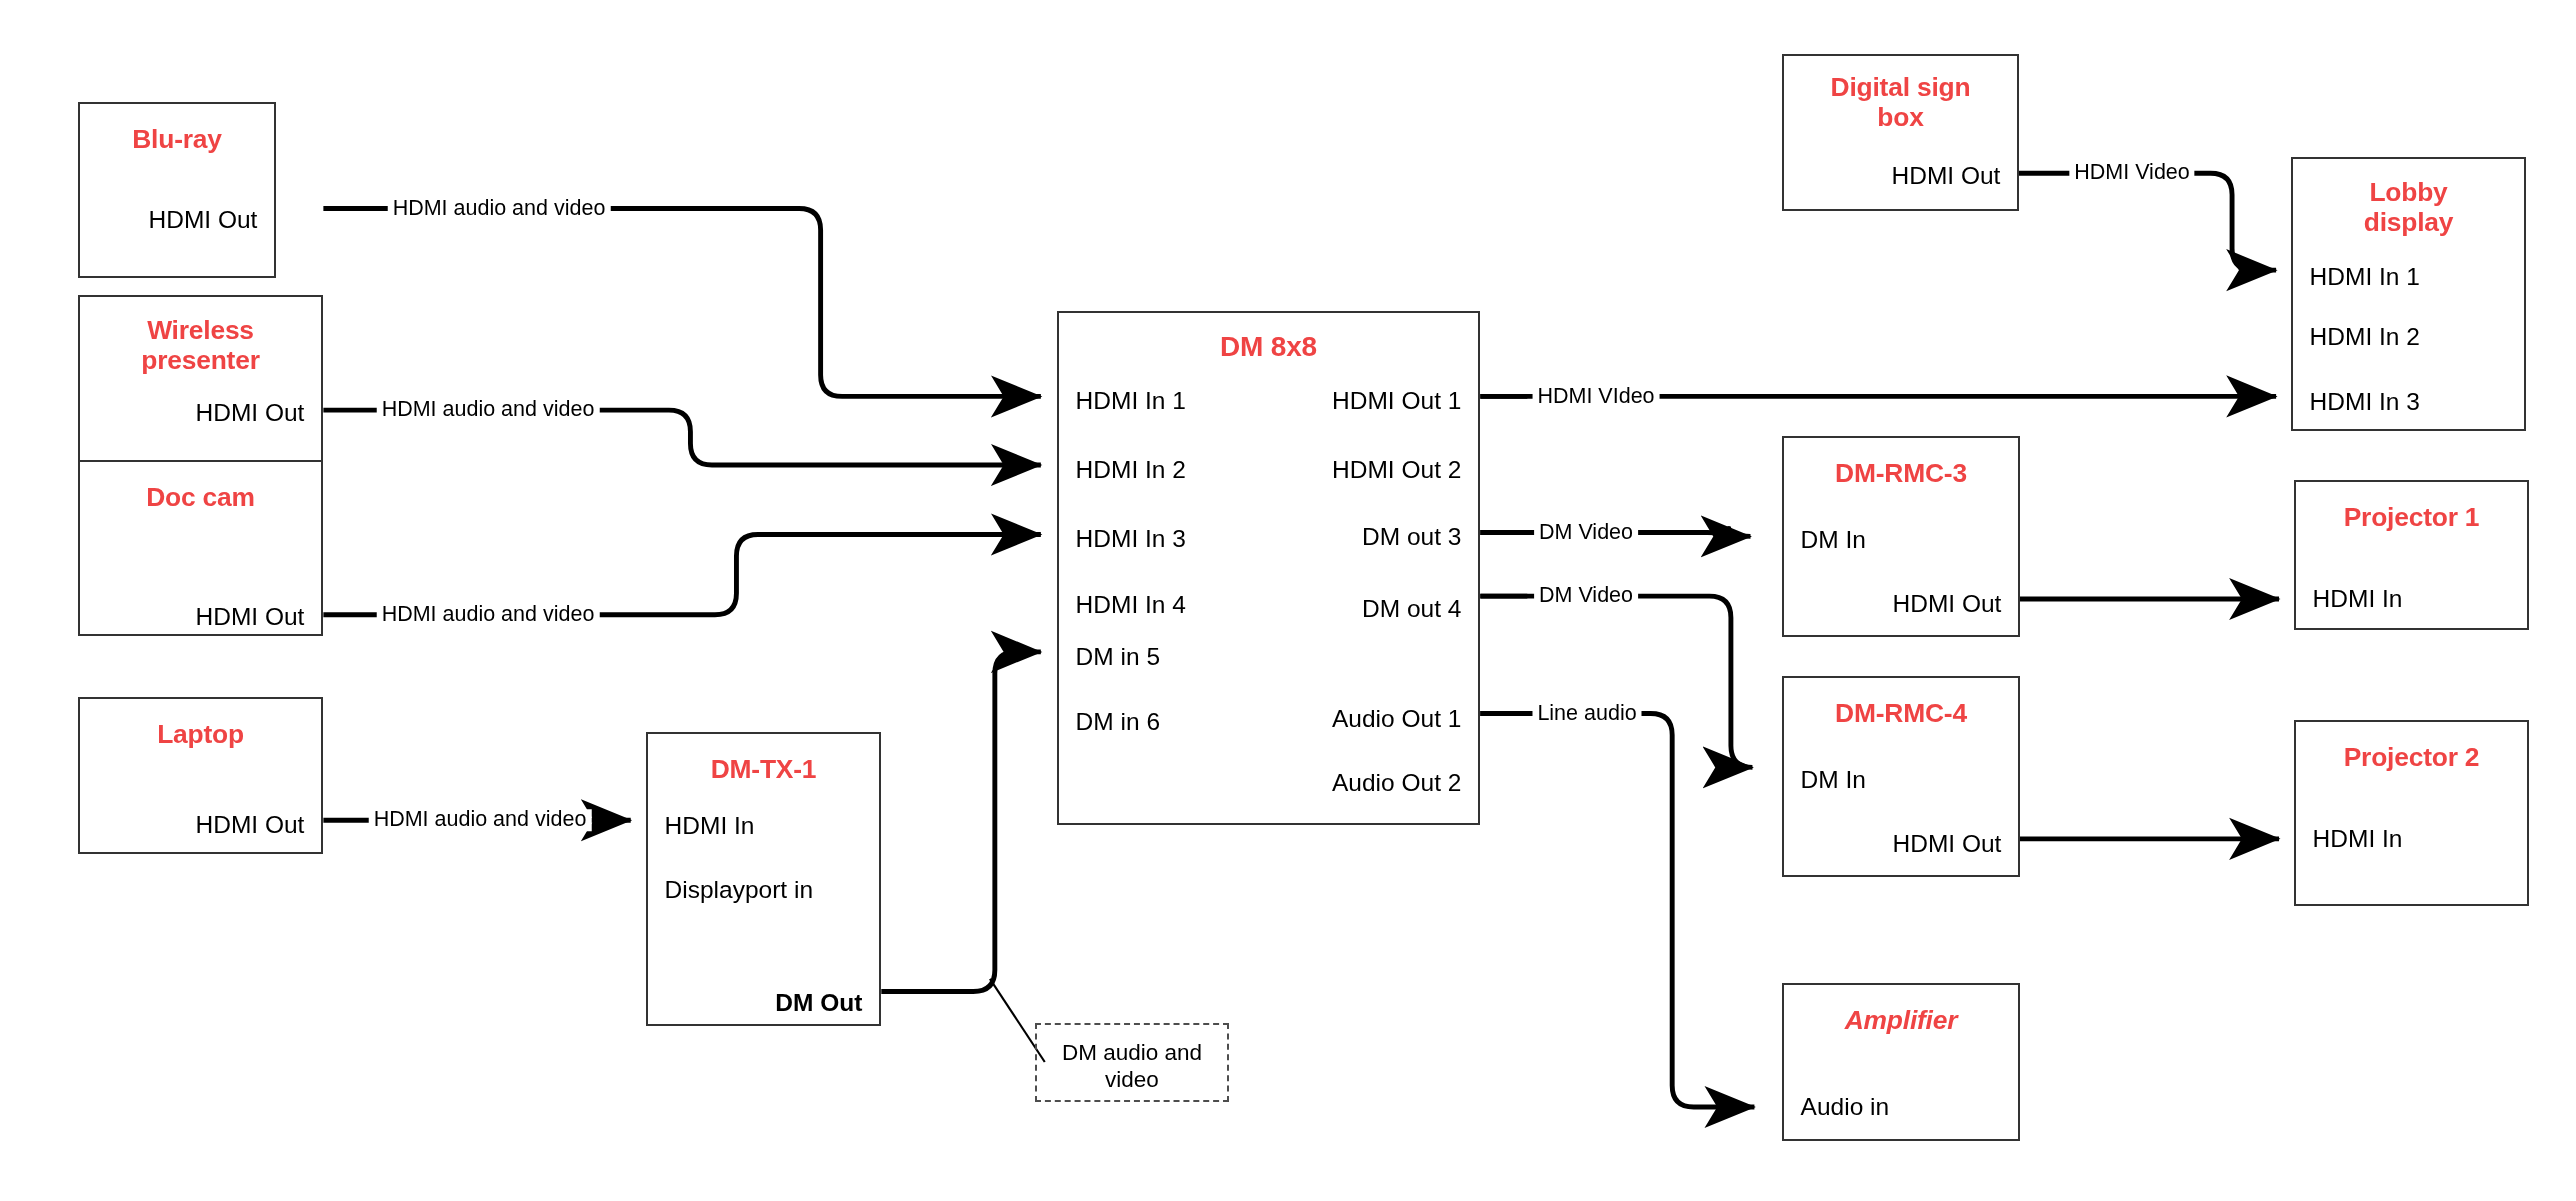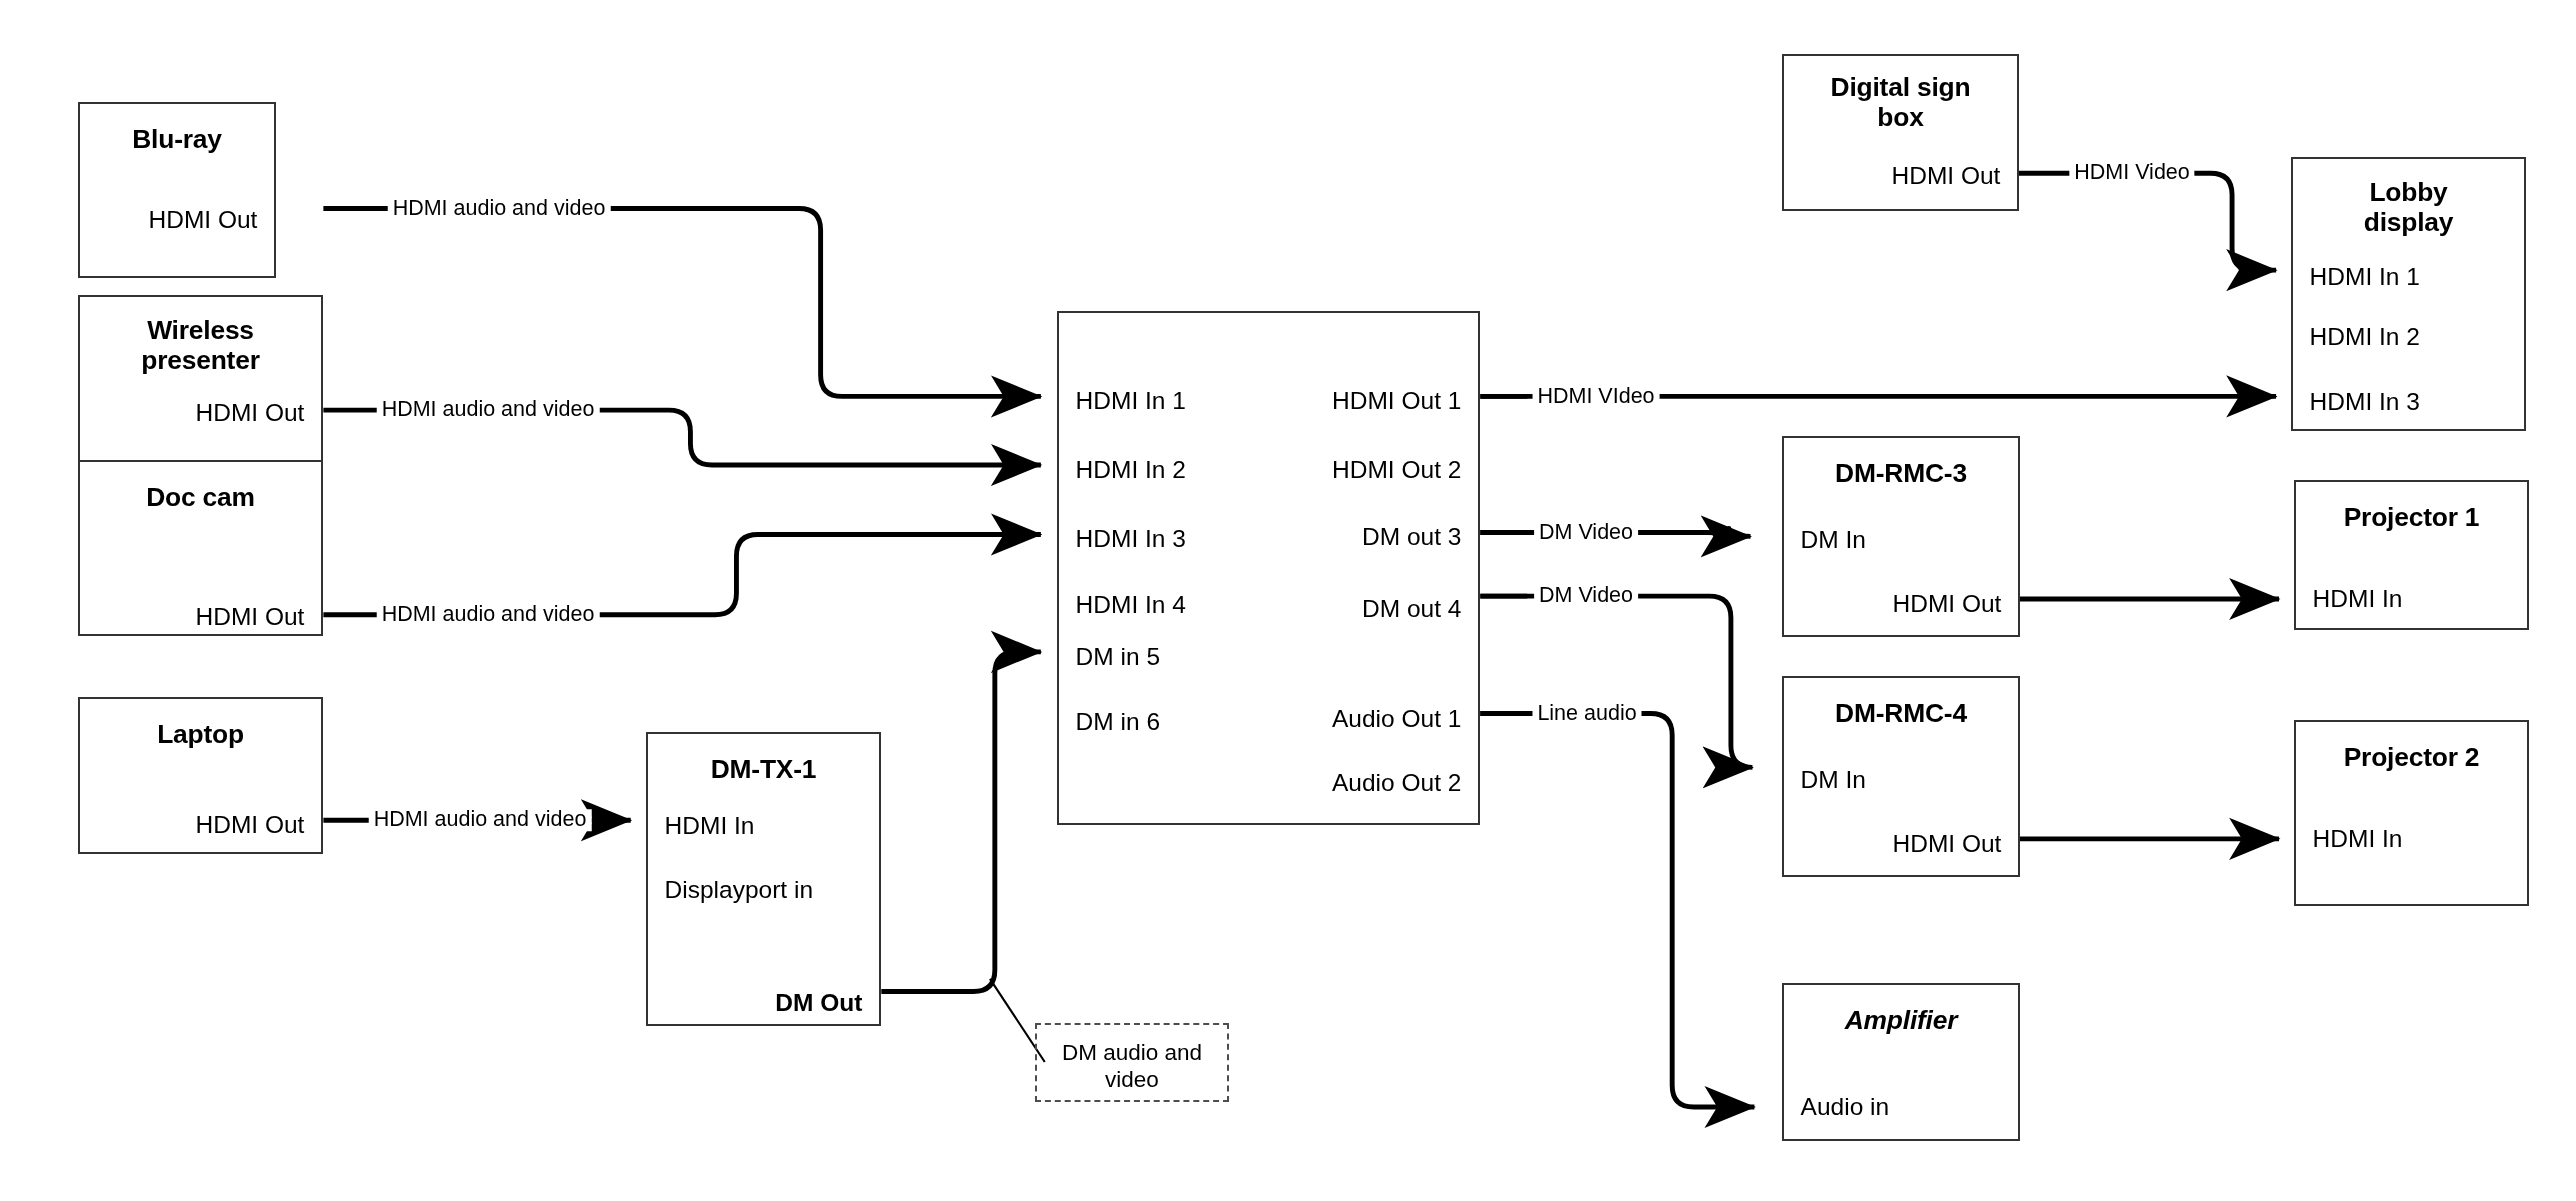--- a/index.html
+++ b/index.html
@@ -21,21 +21,21 @@
   .node.callout{
     border:2px dashed #4d4d4d;
     background:transparent;
   }
   .ntitle{
     position:absolute;
     left:0;right:0;
     text-align:center;
     font-weight:bold;
     font-size:26.4px;
-    color:#000000;
+    color:#ef4444;
     line-height:1.16;
     letter-spacing:-0.2px;
   }
   .port{
     position:absolute;
     font-size:24.5px;
     color:#000000;
     white-space:nowrap;
     line-height:1;
   }
@@ -130,20 +130,21 @@
   </div>
 
   <div class="node" style="left:646px;top:732px;width:235px;height:294px;">
     <div class="ntitle" style="top:19.6px;">DM-TX-1</div>
     <div class="port l" style="top:80px;">HDMI In</div>
     <div class="port l" style="top:144px;">Displayport in</div>
     <div class="port r" style="top:257px;font-weight:bold;">DM Out</div>
   </div>
 
   <div class="node" style="left:1057px;top:311px;width:423px;height:514px;">
+    <div class="ntitle" style="top:17.6px;font-size:28px;">DM 8x8</div>
     <div class="port l" style="top:76px;">HDMI In 1</div>
     <div class="port l" style="top:145px;">HDMI In 2</div>
     <div class="port l" style="top:214px;">HDMI In 3</div>
     <div class="port l" style="top:280px;">HDMI In 4</div>
     <div class="port l" style="top:332px;">DM in 5</div>
     <div class="port l" style="top:397px;">DM in 6</div>
     <div class="port r" style="top:76px;">HDMI Out 1</div>
     <div class="port r" style="top:145px;">HDMI Out 2</div>
     <div class="port r" style="top:212px;">DM out 3</div>
     <div class="port r" style="top:284px;margin-left:23px;">DM out 4</div>

